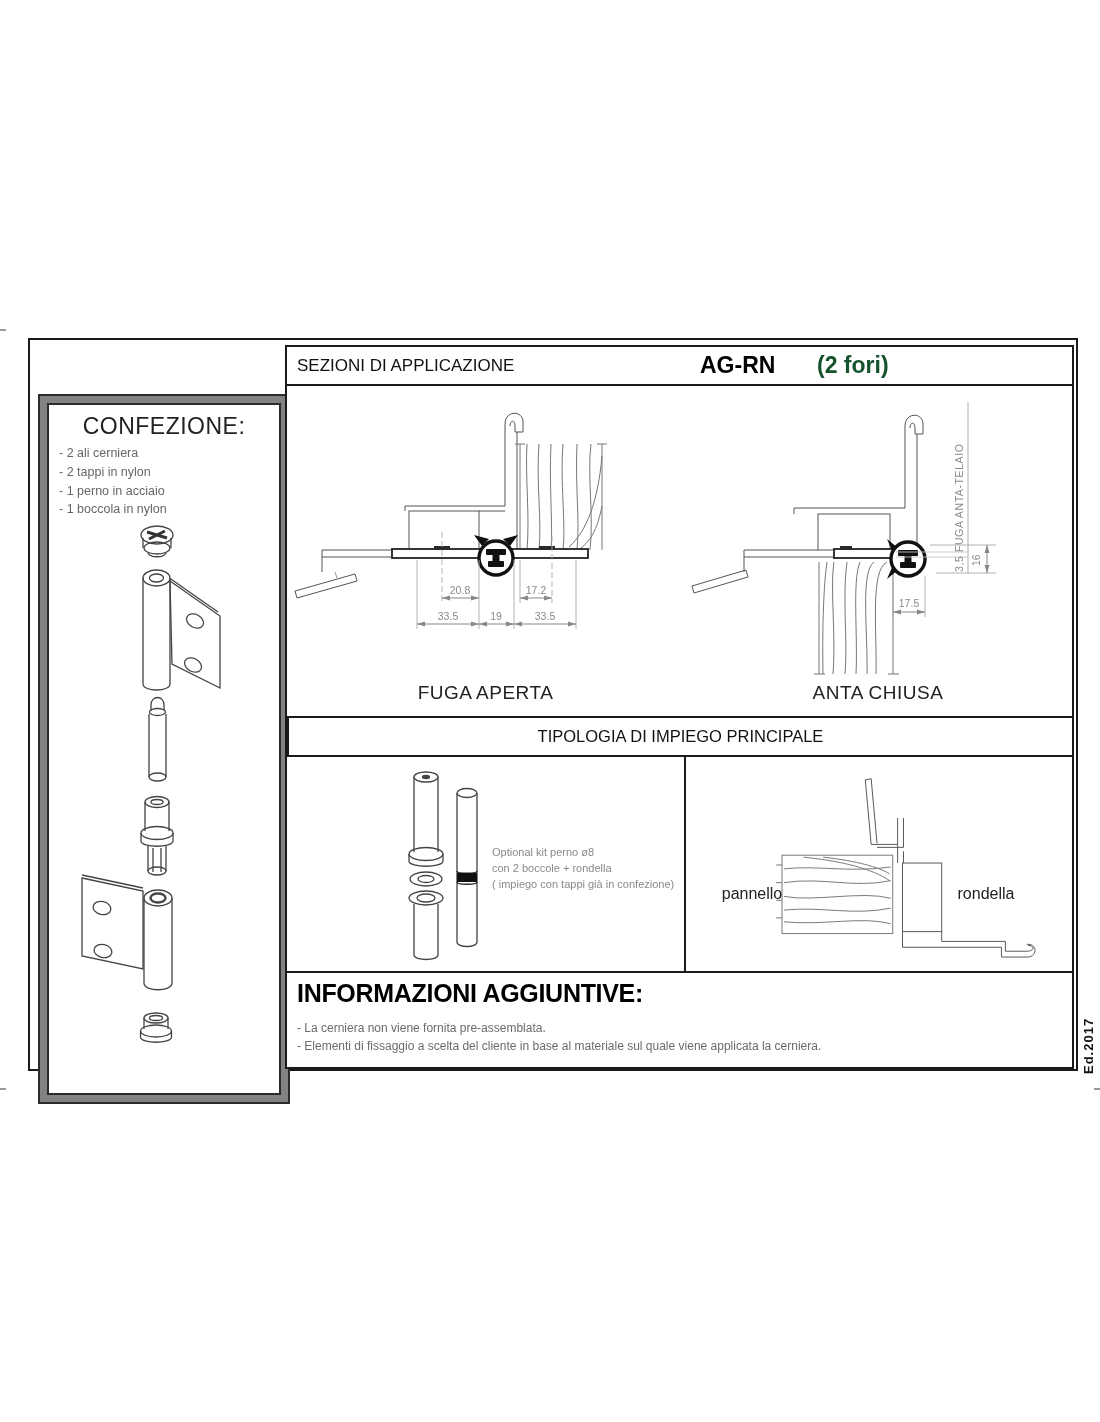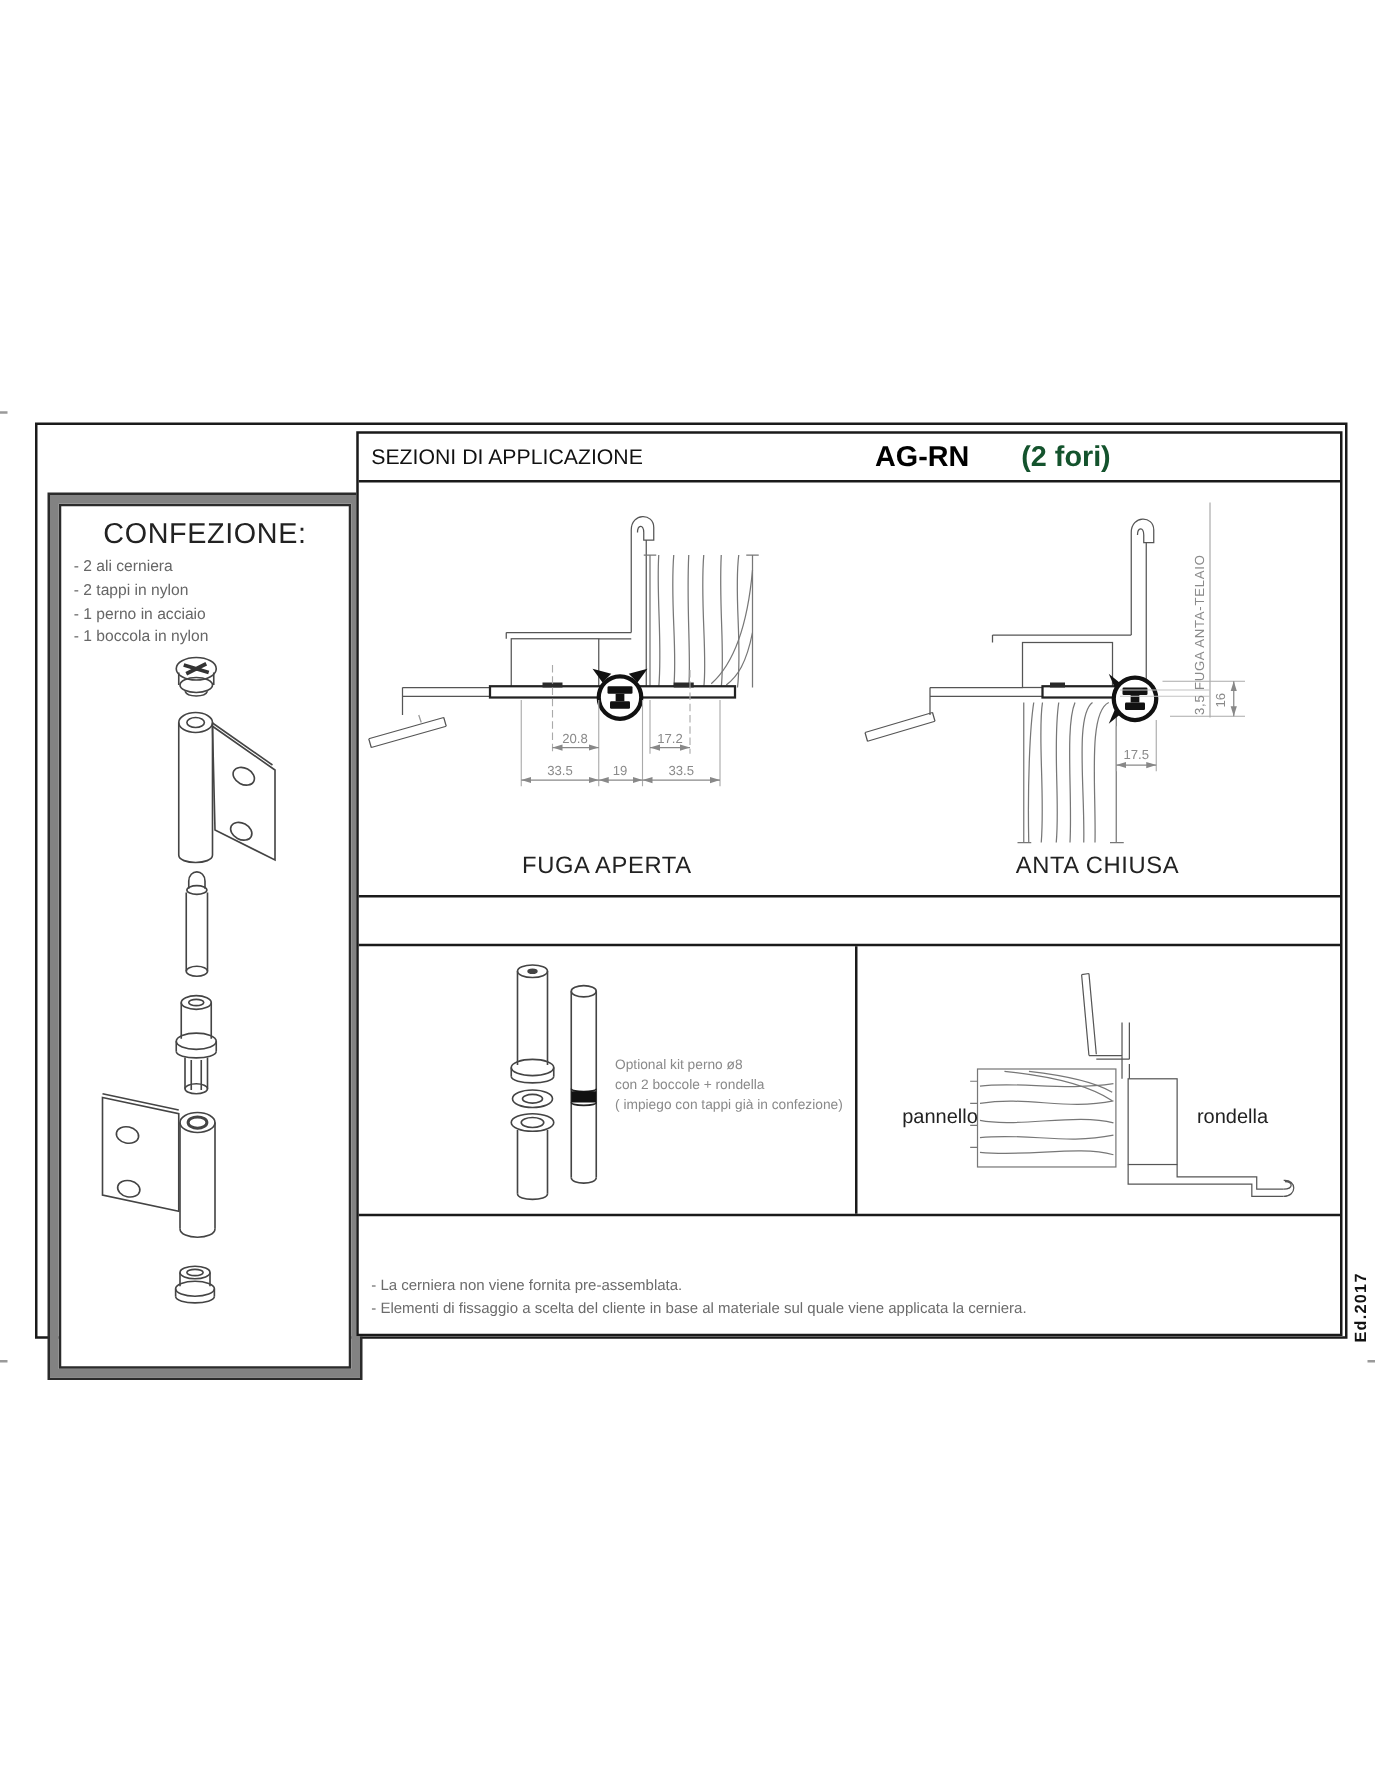--- a/index.html
+++ b/index.html
@@ -249,20 +249,23 @@
           </g>
           <text class="dimtxt" x="225" y="221" text-anchor="middle" stroke="none">17.5</text>
           <text class="dimtxt" transform="translate(296,180) rotate(-90)" stroke="none">16</text>
           <text class="dimtxt" transform="translate(279,186) rotate(-90)" stroke="none" style="letter-spacing:0.6px;">3,5 FUGA ANTA-TELAIO</text>
         </svg>
         <div class="draw-label">ANTA CHIUSA</div>
       </div>
     </div>
 
     <div class="row r-subhead">
+      <div class="cell-r">
+        <div class="subhead-txt">TIPOLOGIA DI IMPIEGO PRINCIPALE</div>
+      </div>
     </div>
 
     <div class="row r-content">
 
       <div class="cell-l">
         <svg width="397" height="216" viewBox="0 0 397 216" fill="none" stroke="#444" stroke-width="1.3">
 
           <g>
             <ellipse cx="139" cy="20" rx="12" ry="5"></ellipse>
             <ellipse cx="139" cy="20" rx="3.5" ry="1.6" fill="#444"></ellipse>
@@ -319,20 +322,21 @@
             <path d="M261,176 V186 H326 V196 H348"></path>
             <path d="M348,196 C356,196 356,190 349,190 M348,202 C359,202 359,188 348,189"></path>
           </g>
         </svg>
         <div class="tip-label" style="left:20px;width:92px;text-align:center;">pannello</div>
         <div class="tip-label" style="left:254px;width:92px;text-align:center;">rondella</div>
       </div>
     </div>
 
     <div class="row r-info">
+      <div class="info-title">INFORMAZIONI AGGIUNTIVE:</div>
       <div class="info-note" style="top:48px;">- La cerniera non viene fornita pre-assemblata.</div>
       <div class="info-note" style="top:66px;">- Elementi di fissaggio a scelta del cliente in base al materiale sul quale viene applicata la cerniera.</div>
     </div>
 
   </div>
 </div>
 
 <div id="edition">Ed.2017</div>
 
 </body></html>

